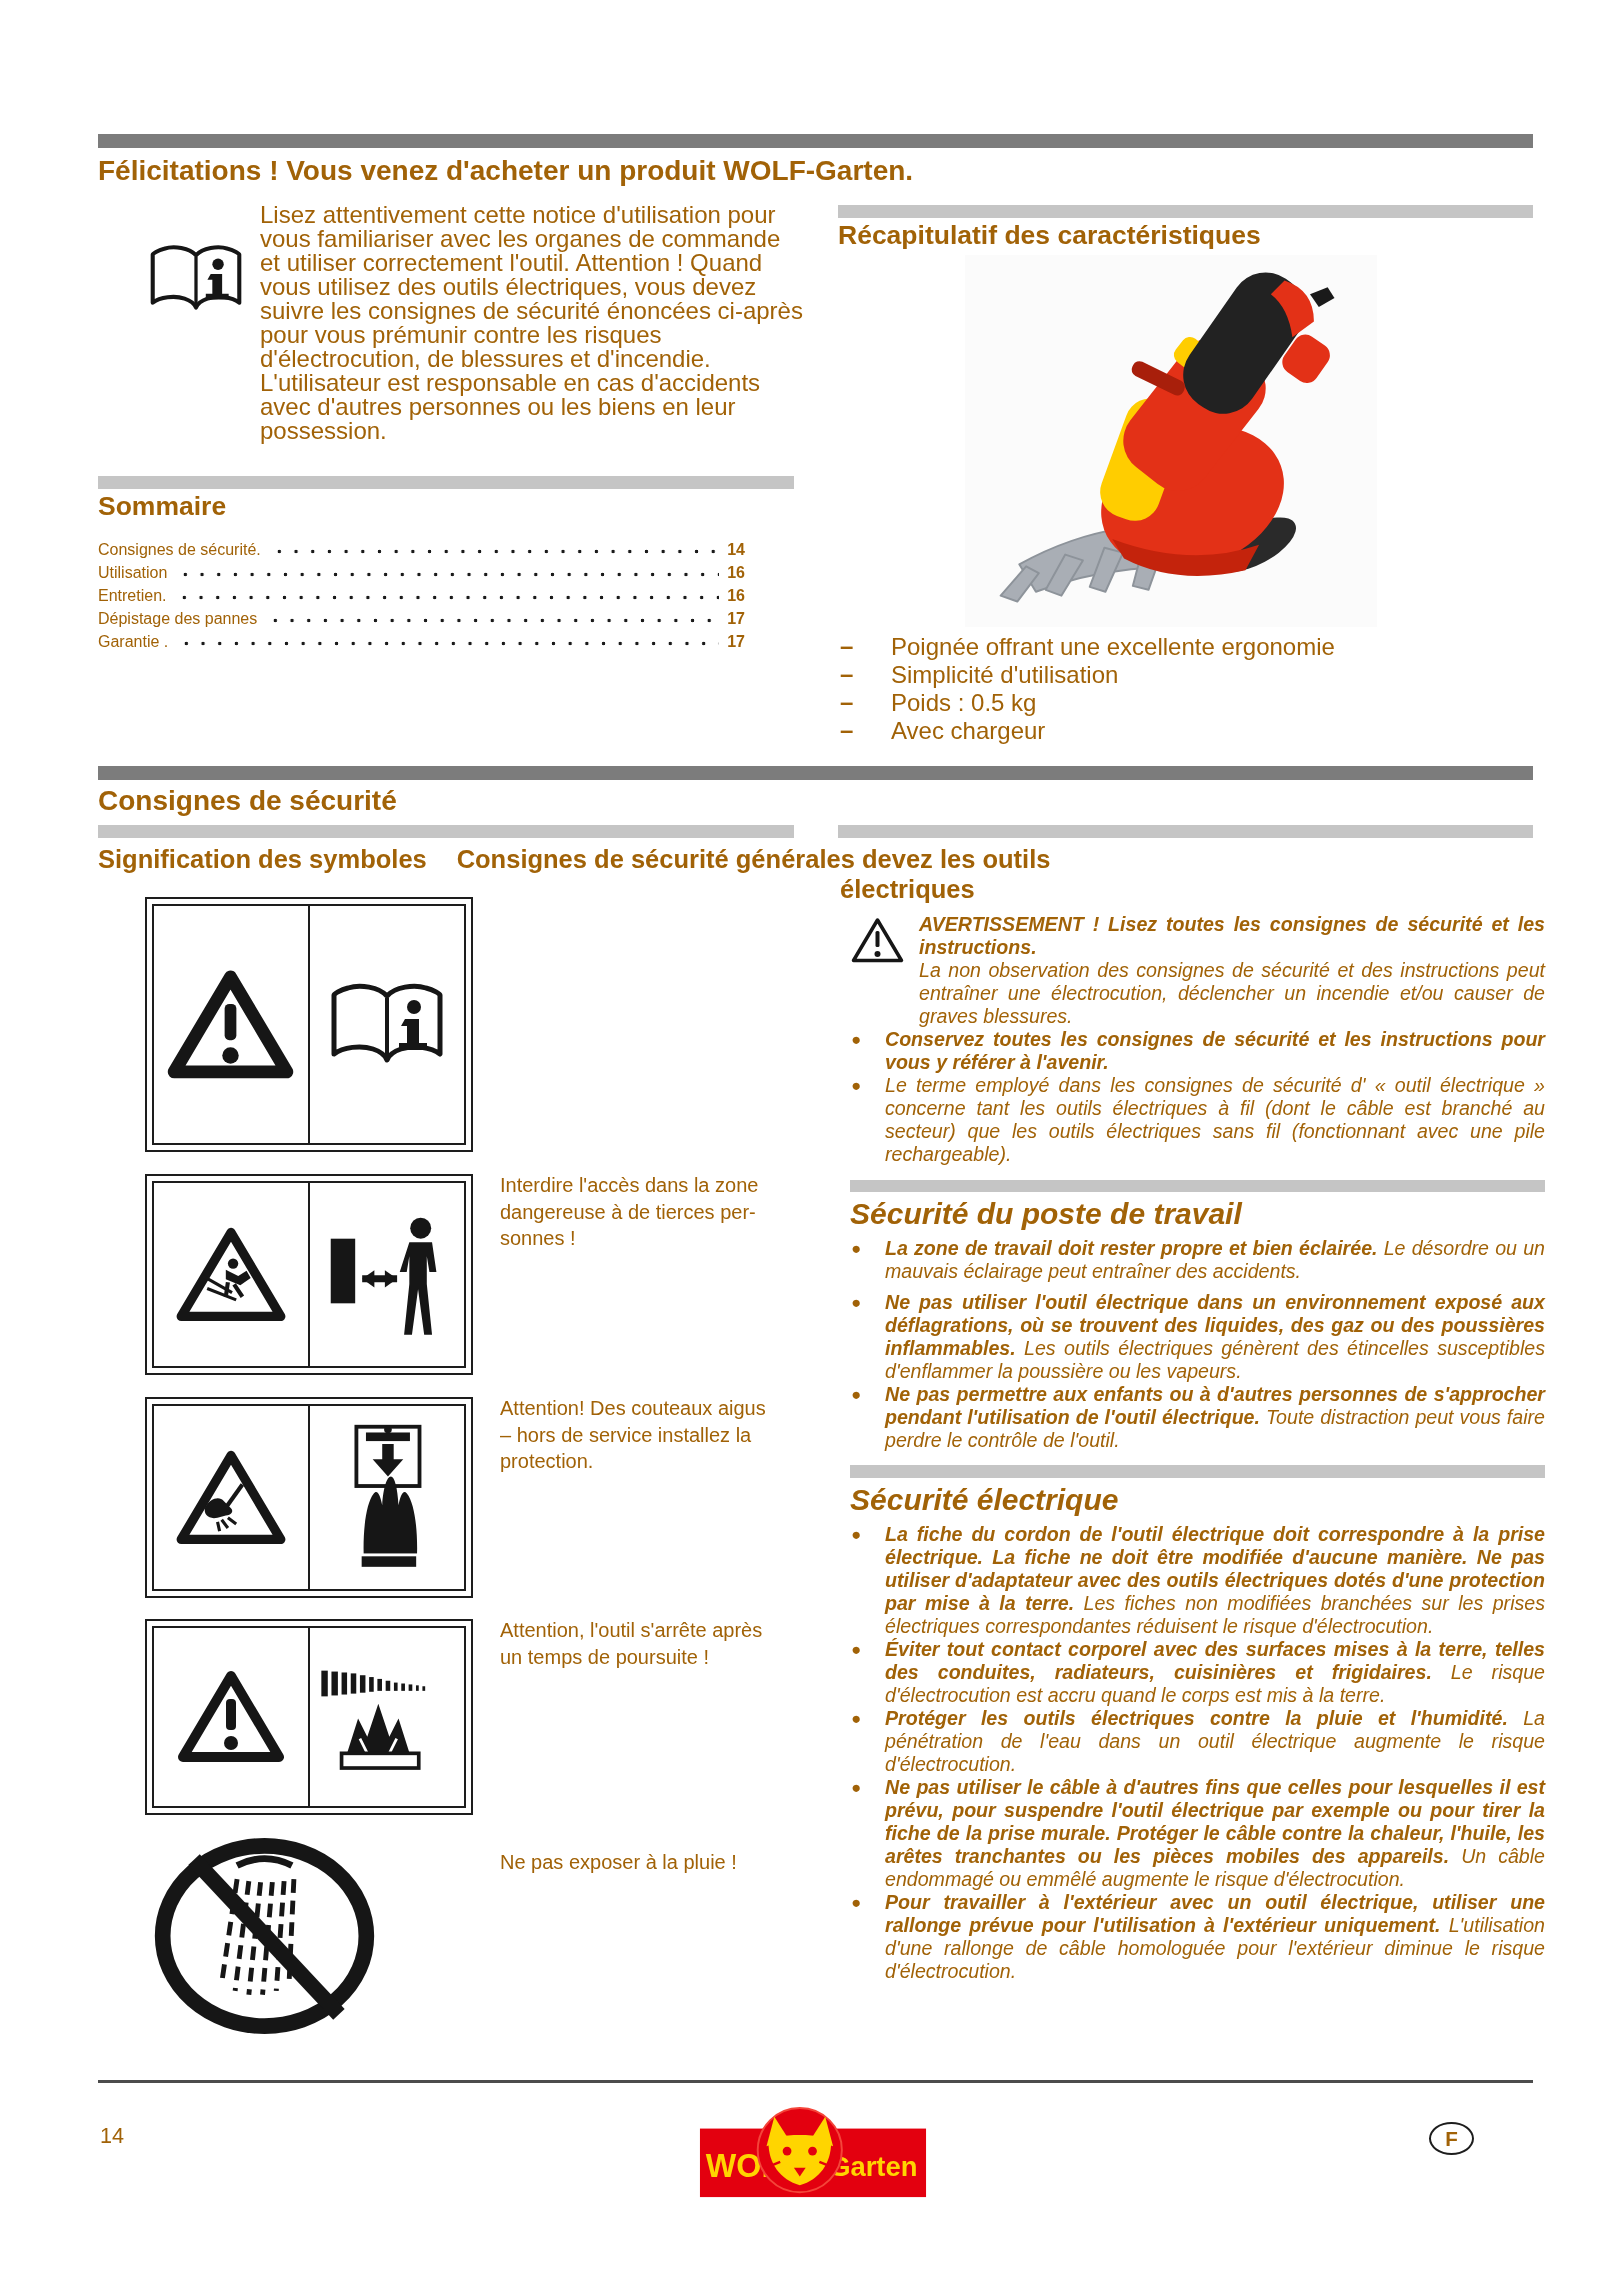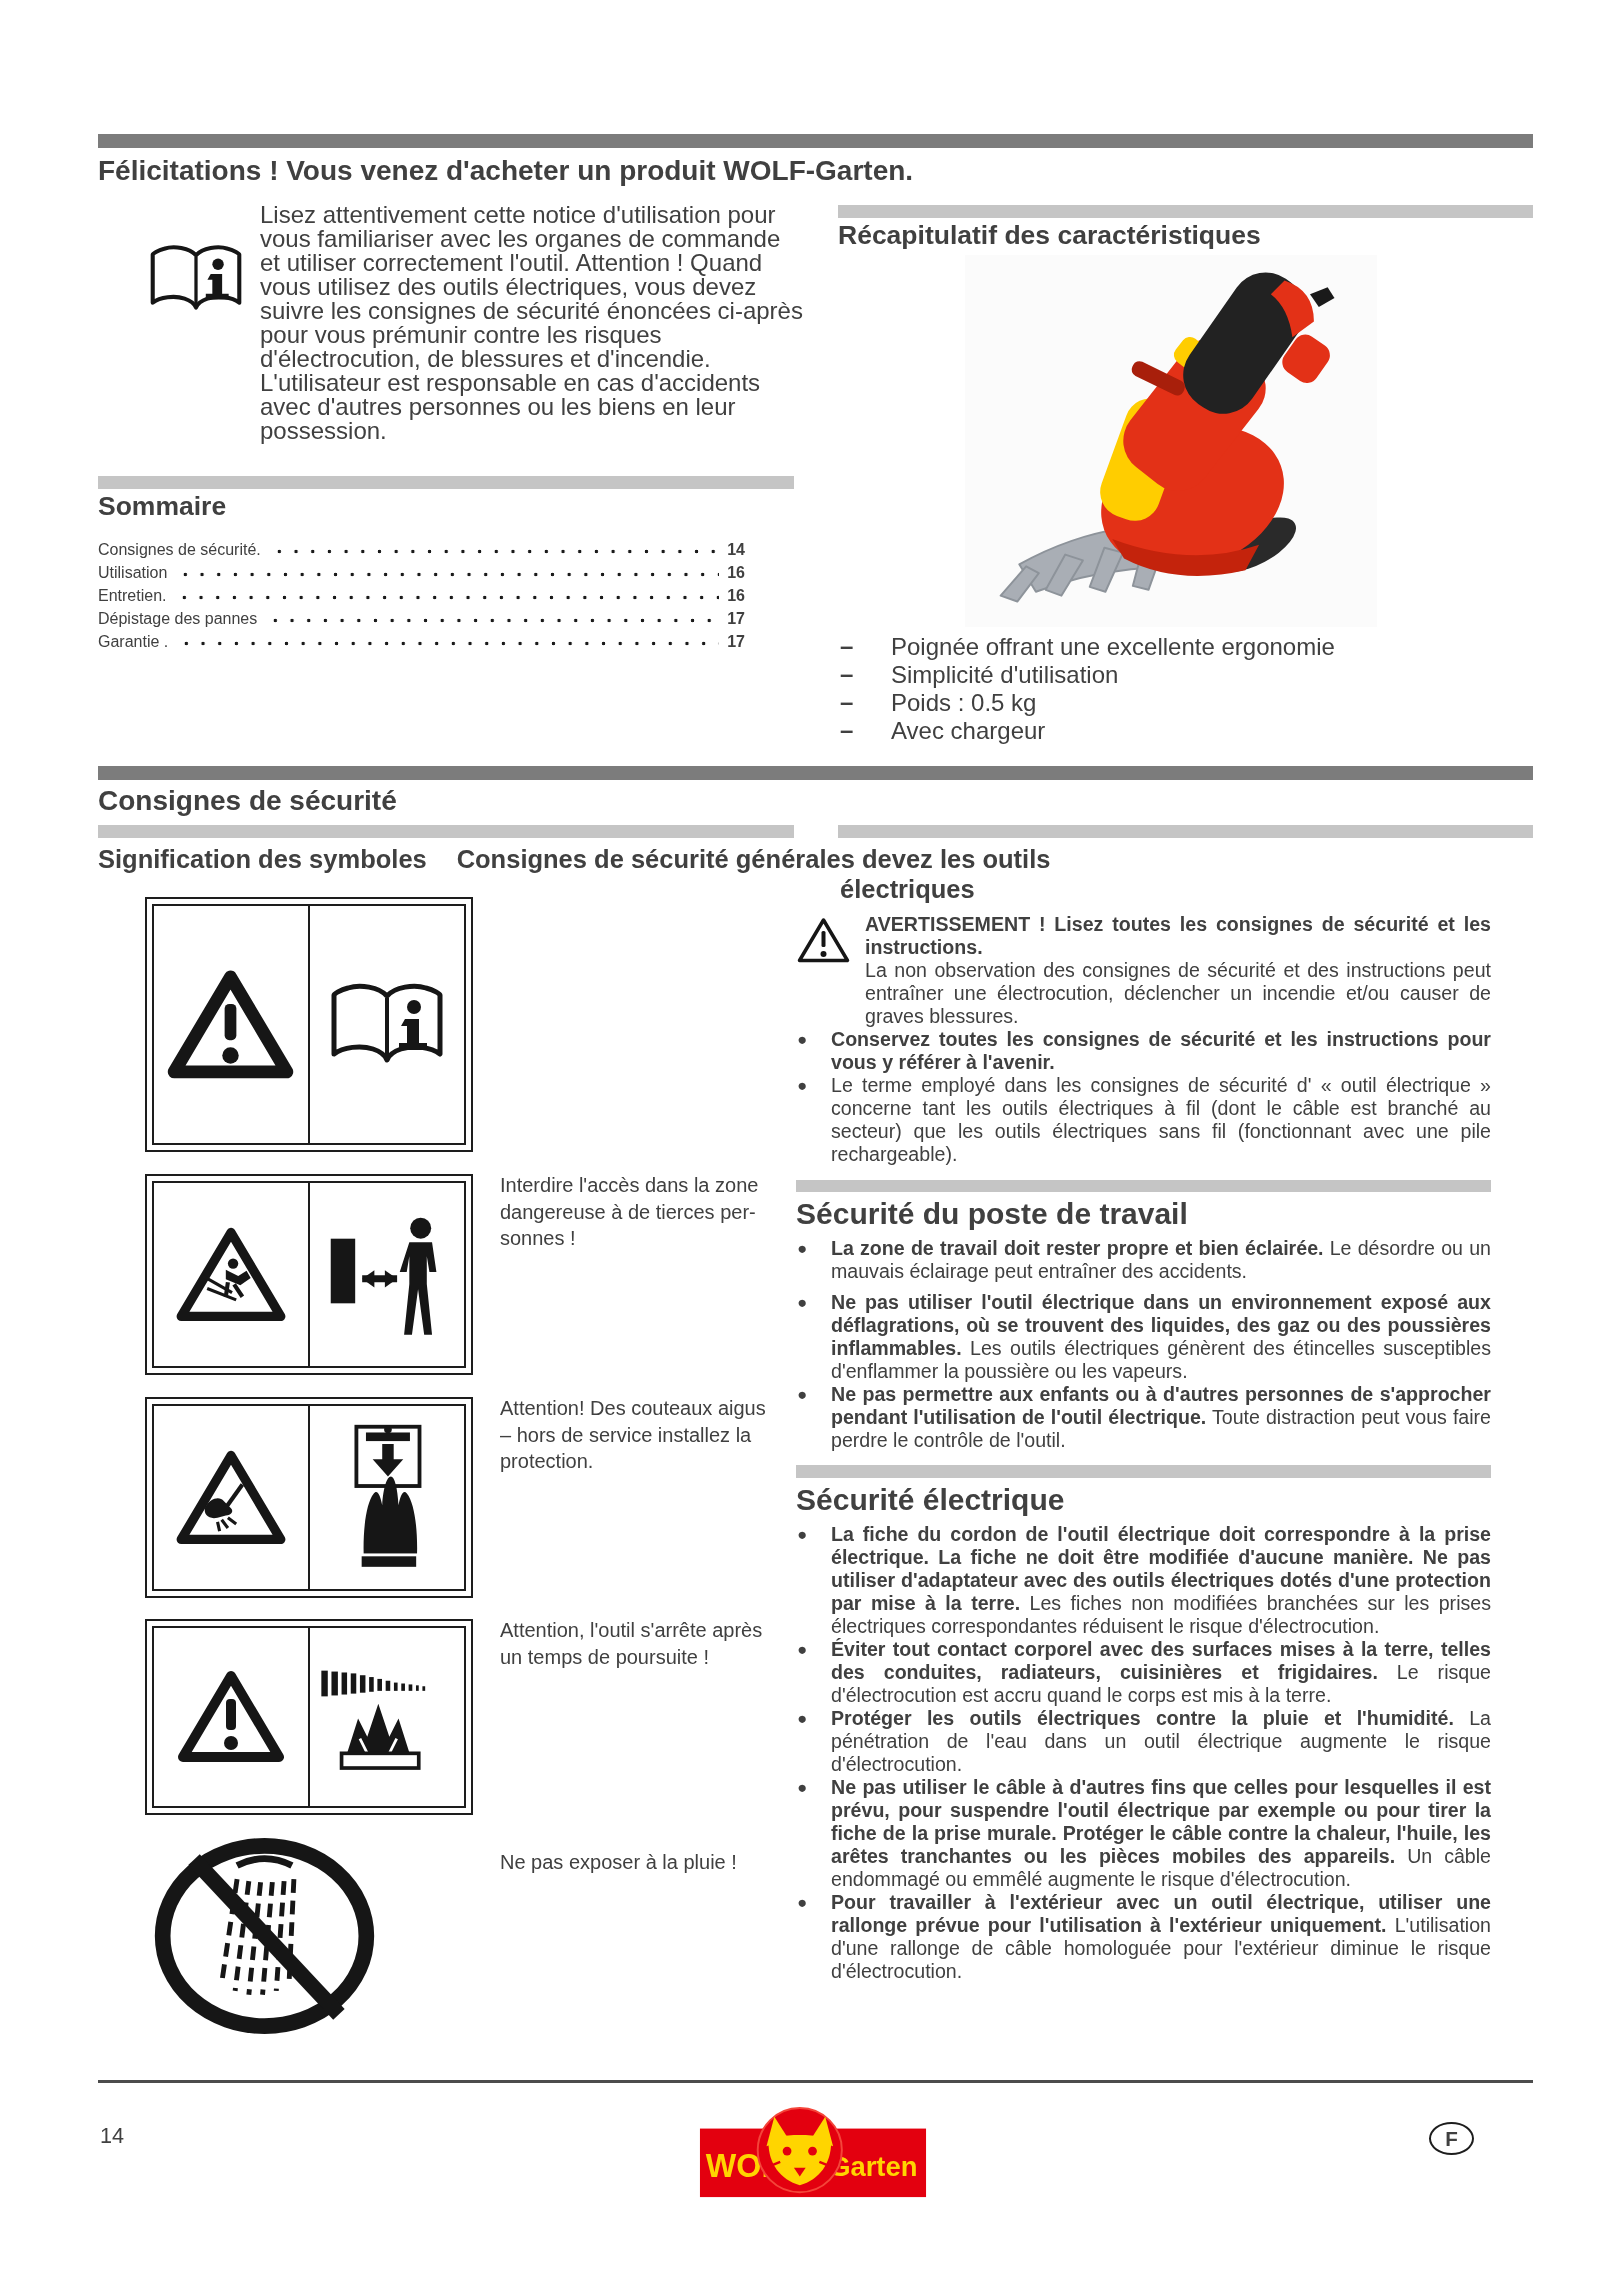--- a/index.html
+++ b/index.html
@@ -1,17 +1,17 @@
 <!DOCTYPE html>
 <html><head>
 <meta charset="utf-8">
 <style>
   html,body{margin:0;padding:0;background:#e8e8e8;}
   .page{position:relative;width:1621px;height:2293px;background:#ffffff;margin:0 auto;
-        font-family:"Liberation Sans","DejaVu Sans",sans-serif;color:#404040;overflow:hidden;}
+        font-family:"Liberation Sans","DejaVu Sans",sans-serif;color:#a16207;overflow:hidden;}
 
   .bar-dark{position:absolute;left:98px;width:1435px;height:13.7px;background:#7c7c7c;}
   .bar-light{position:absolute;height:12.7px;background:#c5c5c5;}
 
   .h1{position:absolute;left:98px;font-size:28px;font-weight:bold;white-space:nowrap;}
   .h2{position:absolute;left:98px;font-size:28px;font-weight:bold;white-space:nowrap;}
   .h3sub{position:absolute;font-size:25.5px;font-weight:bold;white-space:nowrap;}
 
   .intro-icon{position:absolute;left:147px;top:240px;width:98px;height:78px;}
   .intro-text{position:absolute;left:260px;top:203px;width:545px;font-size:24px;line-height:24px;}
@@ -33,21 +33,21 @@
   .features li::before{content:"–";position:absolute;left:0;top:-1px;font-weight:bold;}
   .features ul,ul{margin:0;padding:0;}
 
   .symbox{position:absolute;left:145px;width:328px;border:2.9px solid #1d1d1d;padding:4.9px;box-sizing:border-box;}
   .symbox-inner{border:2.9px solid #1d1d1d;height:100%;display:flex;box-sizing:border-box;}
   .symcell{flex:1;display:flex;align-items:center;justify-content:center;}
   .symcell + .symcell{border-left:2.9px solid #1d1d1d;}
   .symcap{position:absolute;left:500px;width:299px;font-size:20px;line-height:26.5px;white-space:pre-line;}
   .rain{position:absolute;left:147px;top:1838px;width:235px;height:196px;}
 
-  .rcol{position:absolute;left:796px;top:913px;width:695px;font-size:19.6px;line-height:23px;text-align:justify;}
+  .rcol{position:absolute;left:850px;top:913px;width:695px;font-size:19.6px;line-height:23px;text-align:justify;font-style:italic;}
   .rcol b{font-weight:bold;}
   .warn{position:relative;padding-left:69px;}
   .warn-icon{position:absolute;left:0;top:2.9px;width:55px;height:49px;}
   .blist li{position:relative;padding-left:35px;list-style:none;}
   .blist li::before{content:"\25CF";position:absolute;left:1px;top:0;font-size:16.7px;}
   .blist li.gap{margin-top:7.8px;}
   .inline-bar{height:12.7px;background:#c5c5c5;margin:13.7px 0 9.8px;}
   .h3{font-size:30px;font-weight:bold;margin:0 0 11.8px 0;text-align:left;}
 
   .footer-rule{position:absolute;left:98px;top:2080px;width:1435px;height:2.9px;background:#4c4c4c;}

